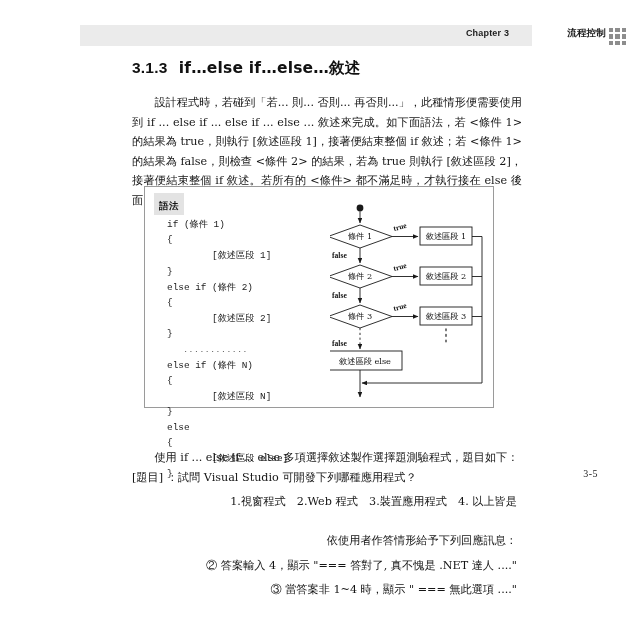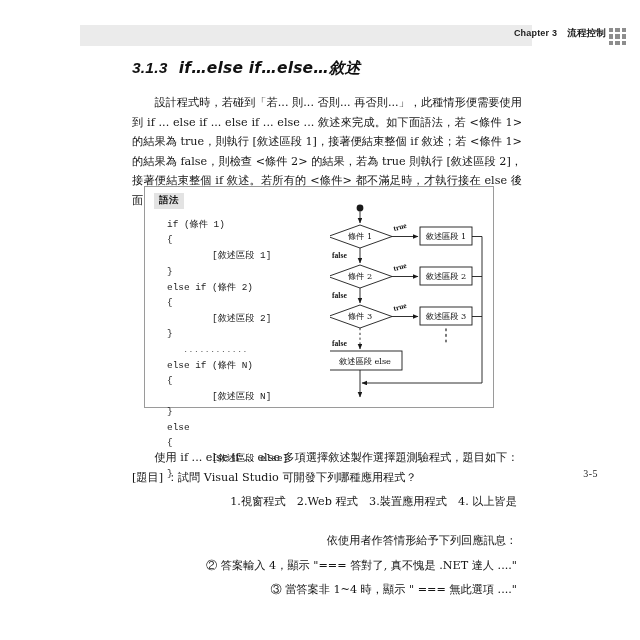--- a/index.html
+++ b/index.html
@@ -38,20 +38,21 @@
   }
   .header-chapter {
     font-family: "Liberation Sans", sans-serif;
     font-weight: 700;
     font-size: 9px;
   }
   .header-title {
     font-family: "DejaVu Sans", sans-serif;
     font-weight: 700;
     font-size: 9.5px;
+    margin-left: 48px;
   }
   .dot-grid {
     position: absolute;
     right: 14px;
     top: 28px;
     width: 17px;
     height: 17px;
     display: grid;
     grid-template-columns: repeat(3, 1fr);
     grid-template-rows: repeat(3, 1fr);
@@ -77,21 +78,20 @@
     width: 390px;
   }
 
   h2.section-heading {
     font-family: "DejaVu Sans", sans-serif;
     font-size: 15.5px;
     font-weight: 700;
     margin: 0 0 14px 0;
     letter-spacing: 0.2px;
     color: #111;
-    font-style: italic;
   }
   h2.section-heading .num {
     font-family: "Liberation Sans", sans-serif;
     font-weight: 700;
   }
 
   p.body-text {
     margin: 0;
     font-size: 11.2px;
     line-height: 19.5px;
@@ -110,21 +110,21 @@
     height: 222px;
     border: 1px solid #9a9a9a;
     background: #ffffff;
     box-sizing: border-box;
   }
   .syntax-label {
     position: absolute;
     left: 9px;
     top: 6px;
     background: #e3e3e3;
-    padding: 1px 5px 2px 5px;
+    padding: 7px 5px 2px 5px;
     font-family: "DejaVu Sans", sans-serif;
     font-weight: 700;
     font-size: 9.5px;
     color: #141414;
     letter-spacing: 0.5px;
   }
   .code-block {
     position: absolute;
     left: 22px;
     top: 29px;

